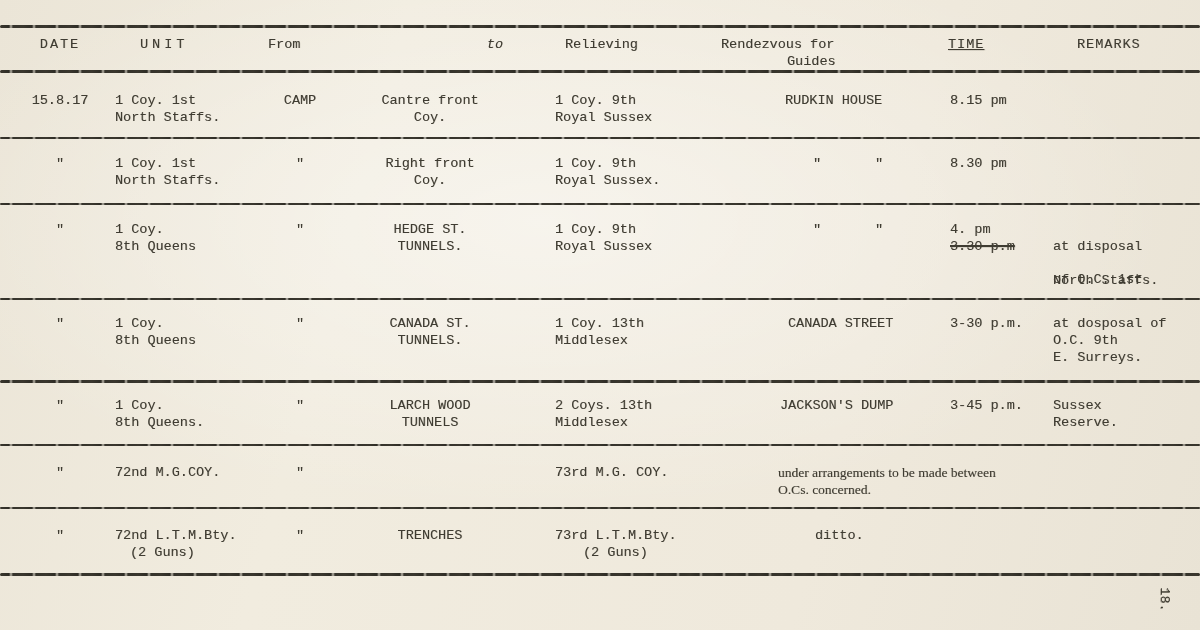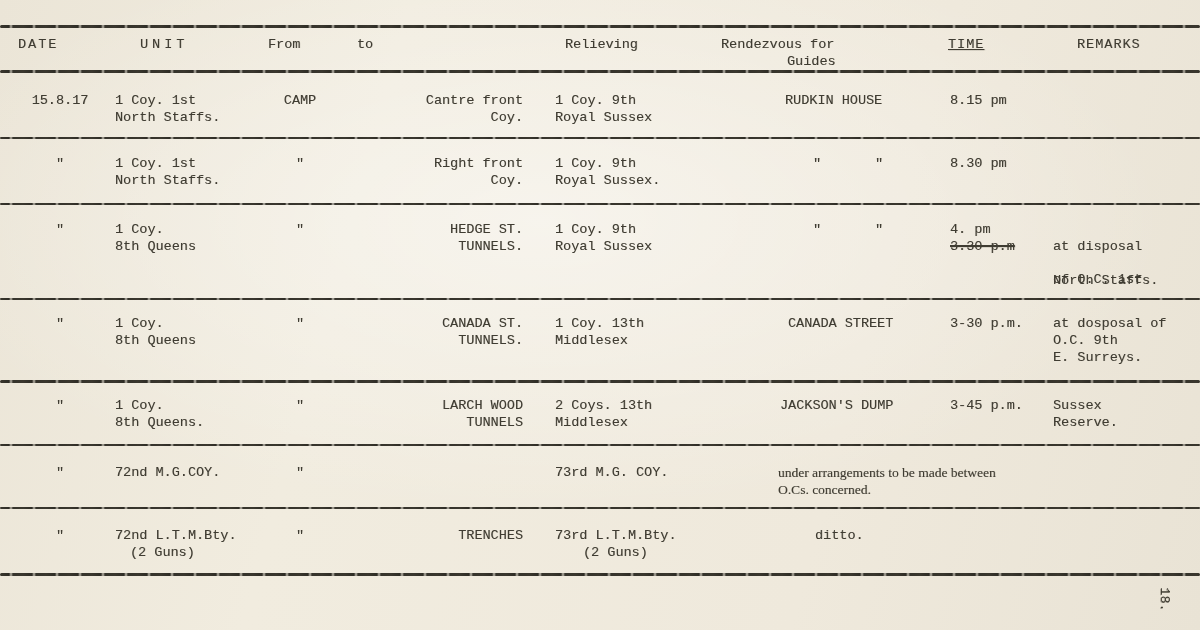--- a/index.html
+++ b/index.html
@@ -20,33 +20,33 @@
     background:repeating-linear-gradient(90deg,
       #3a372e 0px,#2e2c25 9px,rgba(58,55,46,0.30) 11px,#35332b 13px,#3a372e 23px);
   }
   .rule.thin{height:2px;}
   .row{position:absolute;left:0;top:0;width:1200px;height:0;}
   .ln{position:absolute;top:0;white-space:nowrap;line-height:17px;height:17px;}
   
   .c-date{left:18px;width:84px;text-align:center;}
   .c-unit{left:115px;}
   .c-from{left:268px;width:64px;text-align:center;}
-  .c-to{left:377px;width:146px;text-align:right;}
+  .c-to{left:357px;width:146px;text-align:center;}
   .c-rel{left:555px;}
   .c-rdv{left:785px;}
   .c-rdv-d1{left:813px;}
   .c-rdv-d2{left:875px;}
   .c-time{left:950px;}
   .c-rem{left:1053px;}
   .c-note{left:778px;font-family:Liberation Serif, serif;}
   
-  .h-date{left:18px;width:84px;letter-spacing:2px;}
+  .h-date{left:18px;width:84px;text-align:center;letter-spacing:2px;}
   .h-unit{left:140px;letter-spacing:4px;}
   .h-from{left:268px;width:64px;text-align:left;}
-  .h-to{left:357px;width:146px;text-align:left;}
+  .h-to{left:357px;width:146px;text-align:right;font-style:italic;}
   .h-rel{left:565px;}
   .h-rdv1{left:721px;}
   .h-rdv2{left:787px;}
   .h-time{left:948px;letter-spacing:1px;text-decoration:underline;}
   .h-rem{left:1077px;letter-spacing:1px;}
   .strike{text-decoration:line-through;text-decoration-thickness:2px;}
   .pagenum{
     position:absolute;left:1152px;top:592px;
     transform:rotate(90deg);transform-origin:center;
     white-space:nowrap;

